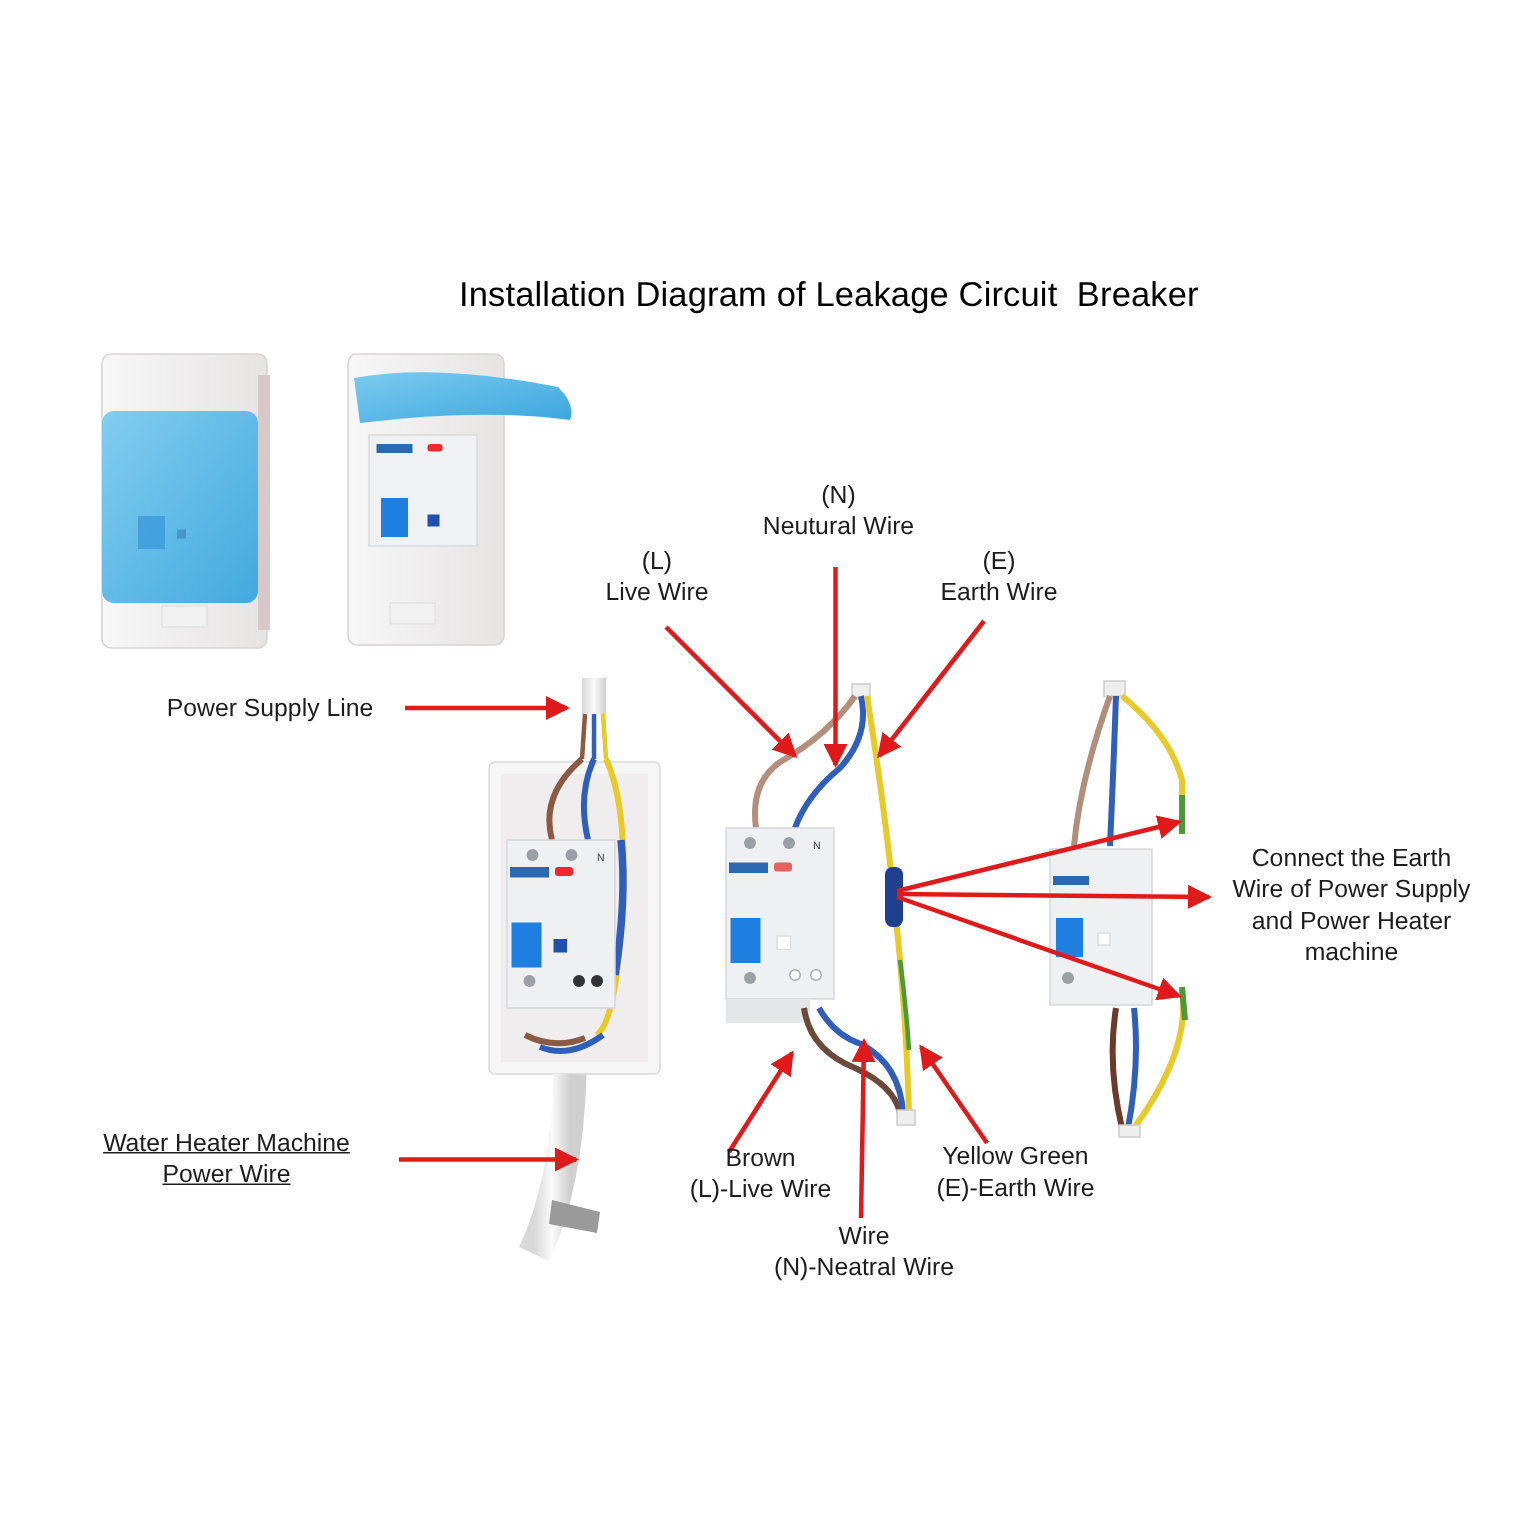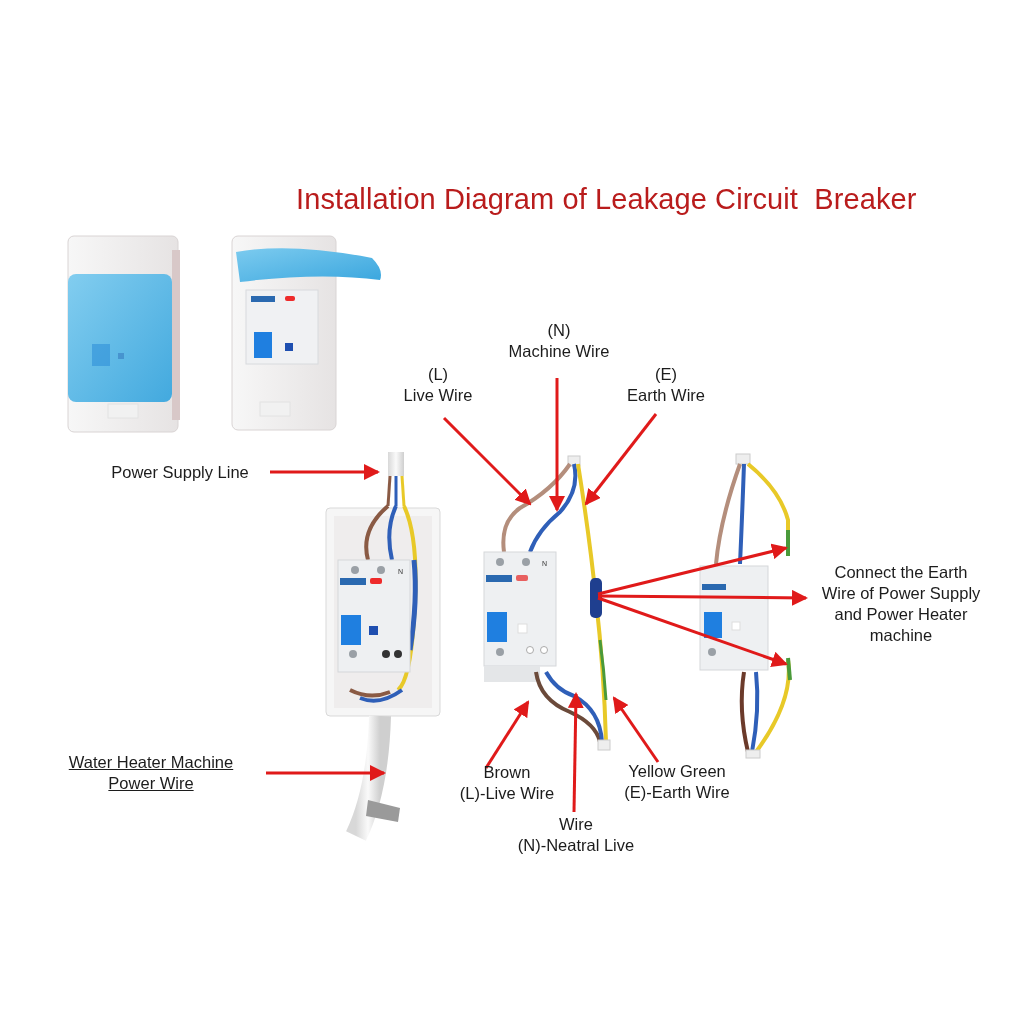--- a/index.html
+++ b/index.html
@@ -2,21 +2,21 @@
 <html><head>
 <meta charset="utf-8">
 <style>
   html, body { margin: 0; padding: 0; background: #ffffff; }
   body { width: 1024px; height: 1024px; position: relative; overflow: hidden;
          font-family: "Liberation Sans", sans-serif; color: #1a1a1a; }
   #scene { position: absolute; left: 0; top: 0; width: 1024px; height: 1024px; }
   .lbl { position: absolute; text-align: center; font-size: 16.5px; line-height: 21px;
          color: #1c1c1c; white-space: nowrap; }
   .lbl span { display: block; }
-  #title { position: absolute; left: 296px; top: 183px; font-size: 29px; color: #b91c1c;
+  #title { position: absolute; left: 306px; top: 183px; font-size: 23px; color: #000000;
            white-space: pre; letter-spacing: 0.1px; }
 </style>
 </head>
 <body>
 
 <svg id="scene" viewBox="0 0 1024 1024" xmlns="http://www.w3.org/2000/svg">
   <defs>
     <marker id="ah" markerWidth="10" markerHeight="10" refX="8" refY="5" orient="auto" markerUnits="userSpaceOnUse">
       <path d="M0,0 L10,5 L0,10 z" fill="#e01a1a"></path>
     </marker>
@@ -145,21 +145,21 @@
     <line x1="598" y1="594" x2="786" y2="548" marker-end="url(#ahb)"></line>
     <line x1="598" y1="596" x2="806" y2="598" marker-end="url(#ahb)"></line>
     <line x1="598" y1="598" x2="786" y2="664" marker-end="url(#ahb)"></line>
   </g>
 </svg>
 
 <div id="title">Installation Diagram of Leakage Circuit  Breaker</div>
 
 <div class="lbl" style="left:496px; top:320px; width:126px;">
   <span>(N)</span>
-  <span>Machine Wire</span>
+  <span>Neutural Wire</span>
 </div>
 <div class="lbl" style="left:392px; top:364px; width:92px;">
   <span>(L)</span>
   <span>Live Wire</span>
 </div>
 <div class="lbl" style="left:616px; top:364px; width:100px;">
   <span>(E)</span>
   <span>Earth Wire</span>
 </div>
 <div class="lbl" style="left:97px; top:462px; width:166px;">
@@ -168,21 +168,21 @@
 <div class="lbl" style="left:52px; top:752px; width:198px;text-decoration:underline;">
   <span>Water Heater Machine</span>
   <span>Power Wire</span>
 </div>
 <div class="lbl" style="left:452px; top:762px; width:110px;">
   <span>Brown</span>
   <span>(L)-Live Wire</span>
 </div>
 <div class="lbl" style="left:500px; top:814px; width:152px;">
   <span>Wire</span>
-  <span>(N)-Neatral Live</span>
+  <span>(N)-Neatral Wire</span>
 </div>
 <div class="lbl" style="left:610px; top:761px; width:134px;">
   <span>Yellow Green</span>
   <span>(E)-Earth Wire</span>
 </div>
 <div class="lbl" style="left:806px; top:562px; width:190px;">
   <span>Connect the Earth</span>
   <span>Wire of Power Supply</span>
   <span>and Power Heater</span>
   <span>machine</span>

